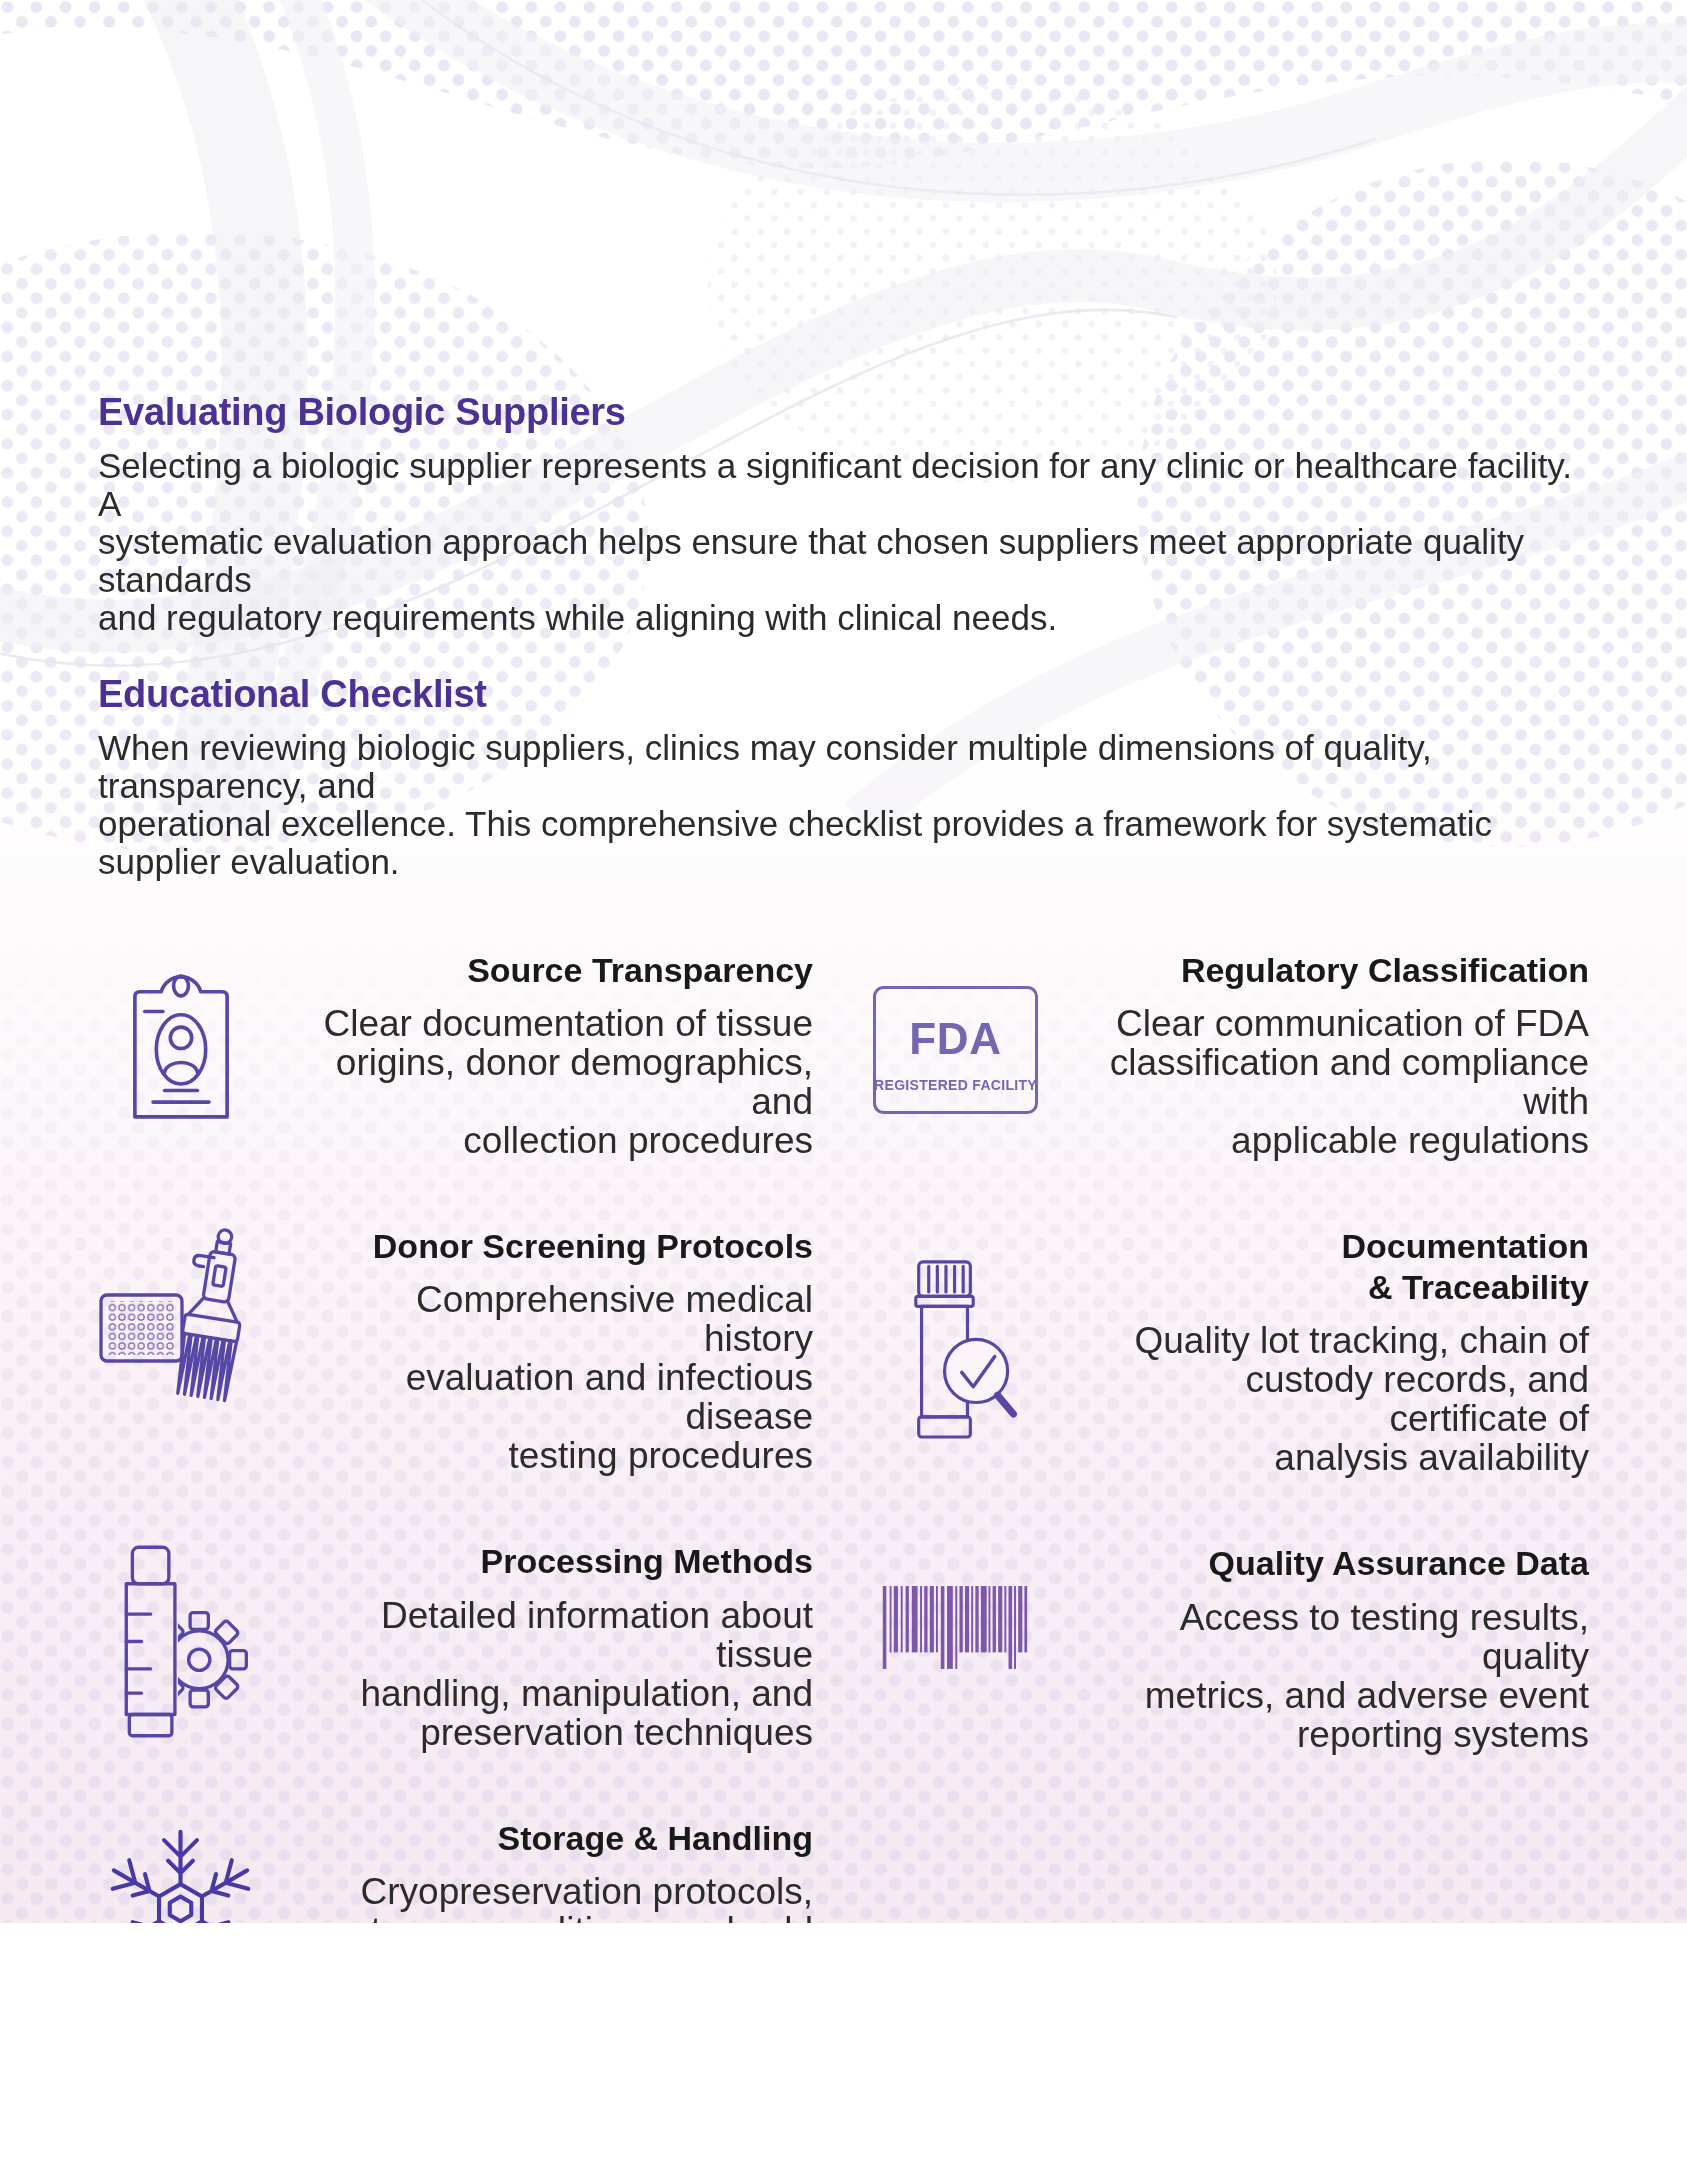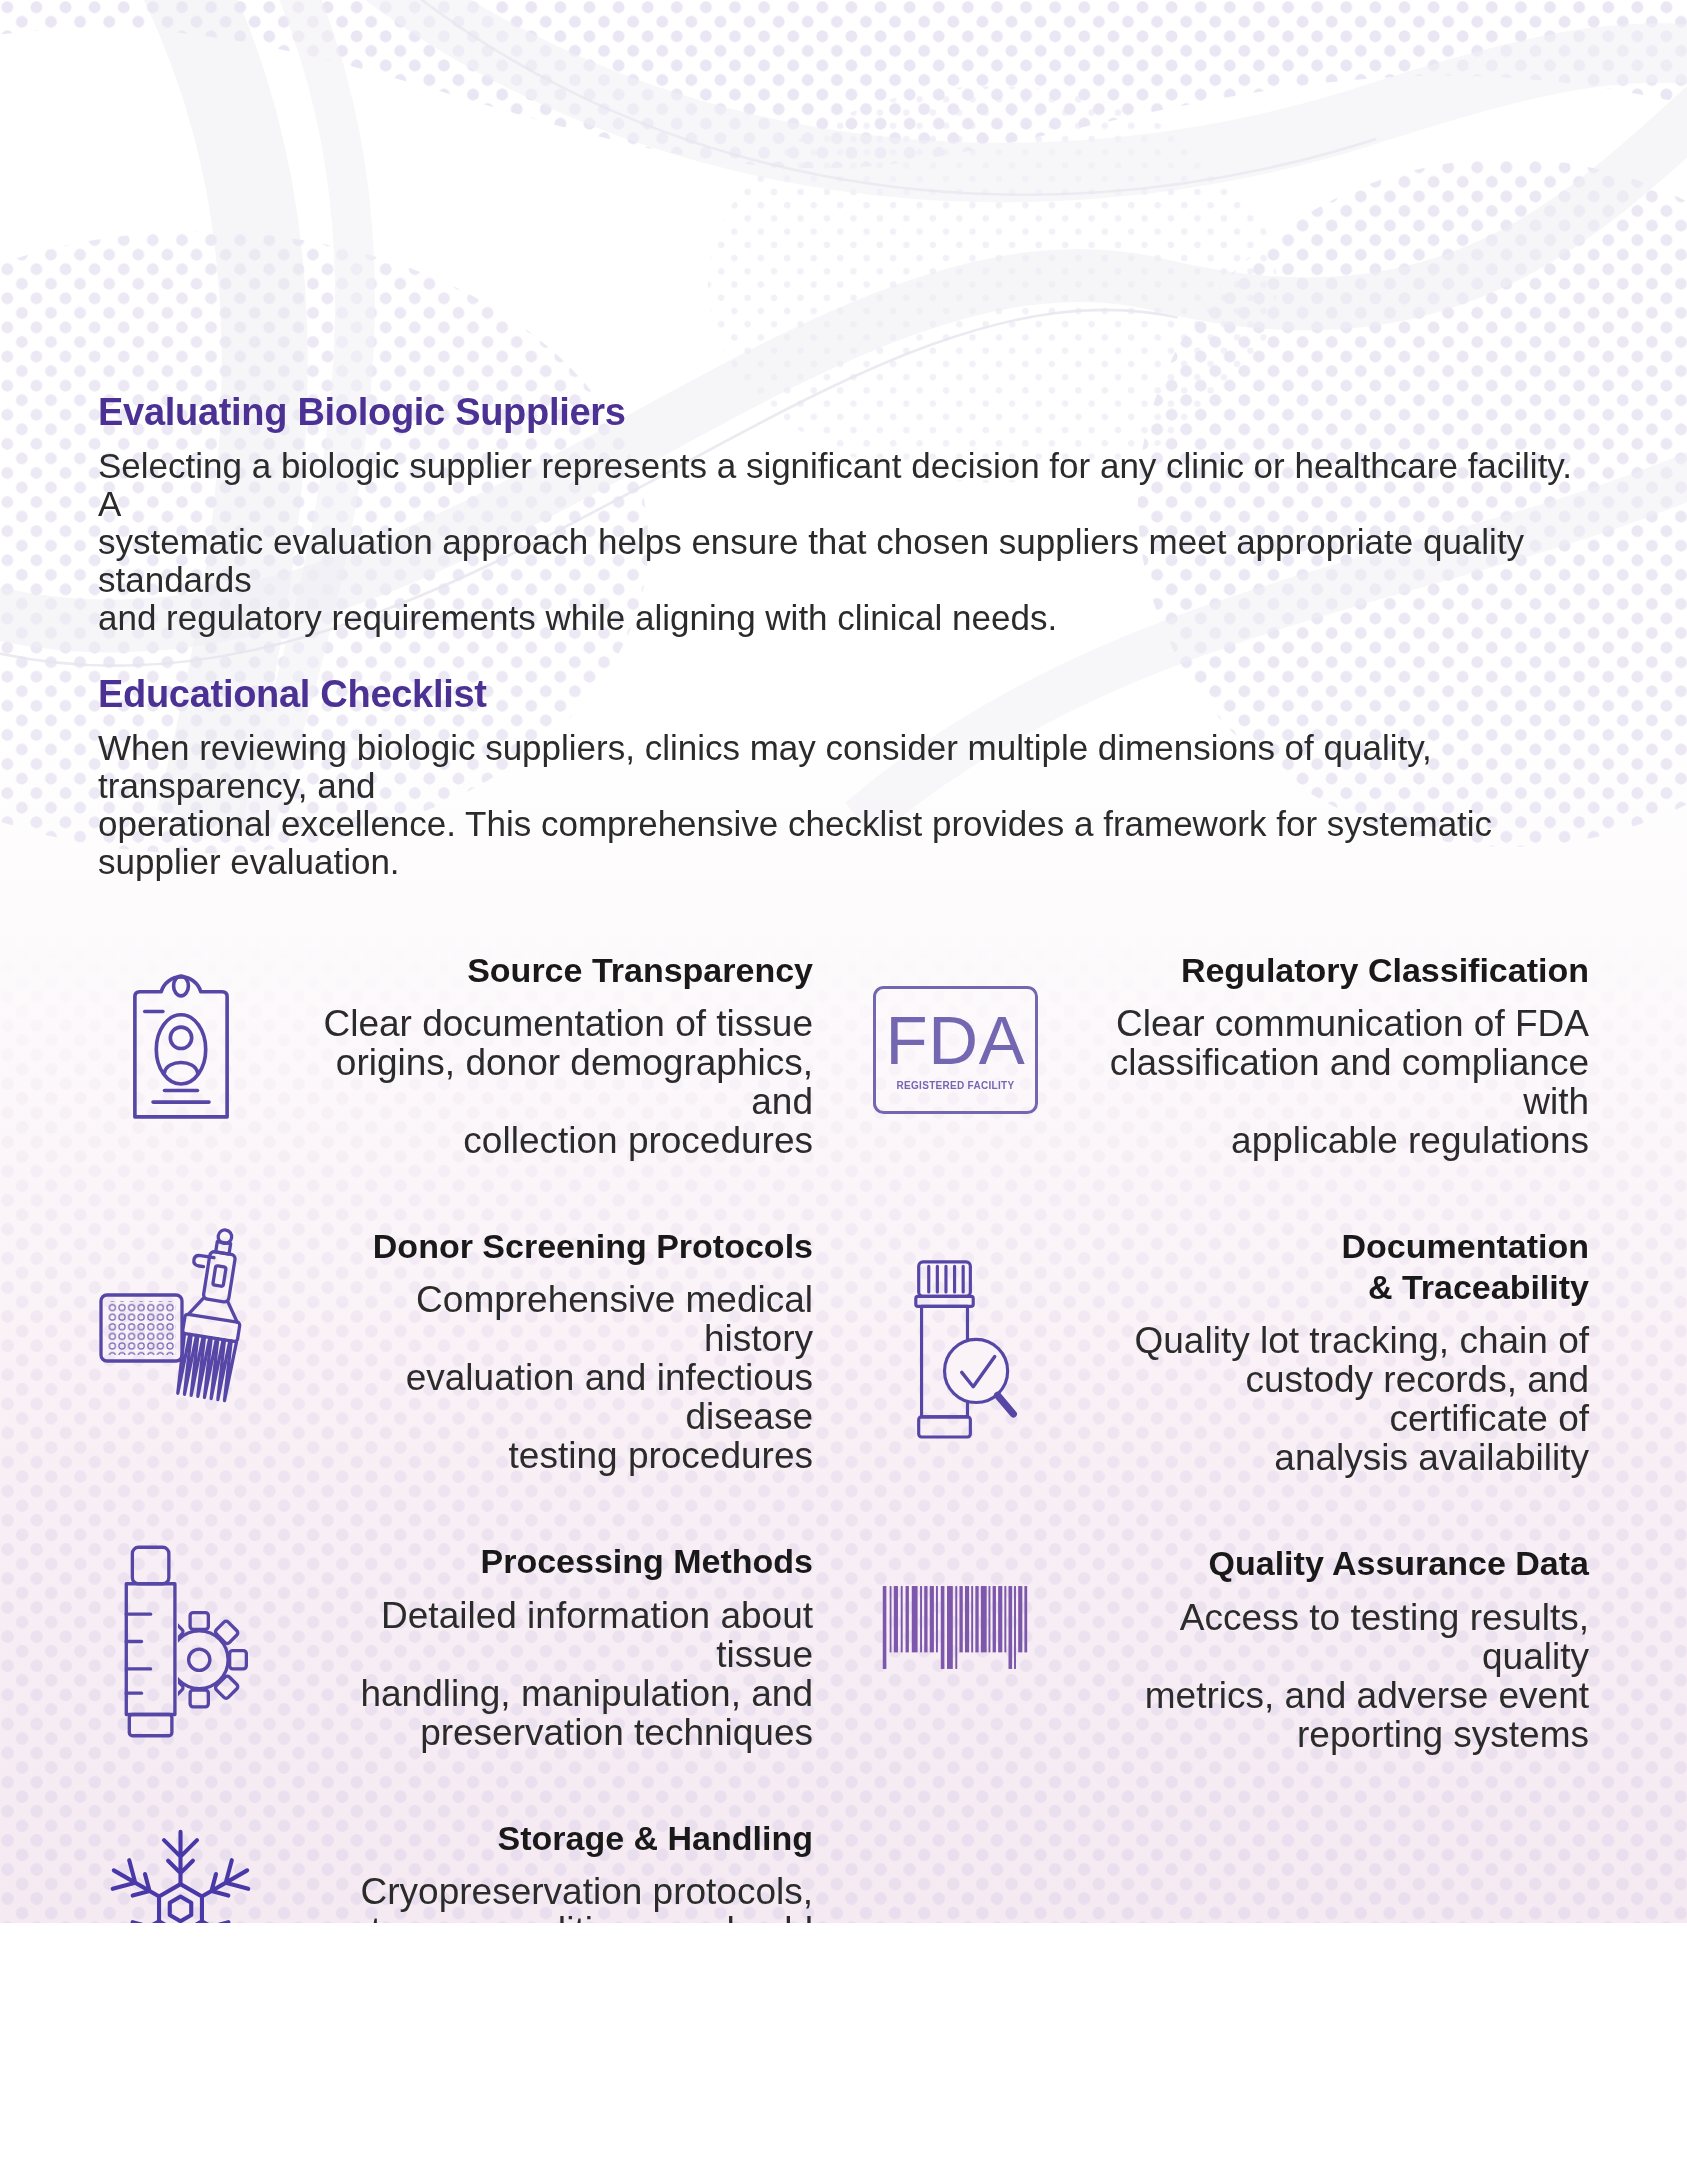--- a/index.html
+++ b/index.html
@@ -39,24 +39,24 @@
   .mt40{margin-top:26.5px;}
   .mt55{margin-top:36px;}
   .mt60{margin-top:40px;}
   
   .fda-box{
     width:159px;height:122px;border:3.3px solid #7467b1;border-radius:10.6px;
     display:flex;flex-direction:column;align-items:center;justify-content:center;
     background:transparent;
   }
   .fda-word{
-    font-size:69px;font-weight:400;color:#7467b1;letter-spacing:0.7px;line-height:64px;
+    font-size:44px;font-weight:700;color:#7467b1;letter-spacing:0.7px;line-height:64px;
   }
   .fda-sub{
-    font-size:10px;font-weight:600;color:#7467b1;letter-spacing:0.3px;margin-top:6.6px;white-space:nowrap;
+    font-size:14px;font-weight:600;color:#7467b1;letter-spacing:0.3px;margin-top:6.6px;white-space:nowrap;
   }
   .oline{stroke:#5646a6;fill:none;stroke-width:2.2;stroke-linecap:round;stroke-linejoin:round;}
 </style>
 </head>
 <body>
 
 <div class="page">
 
   <svg class="bg-svg bg-top" width="1687" height="860" viewBox="0 0 2550 1300">
     <defs>

